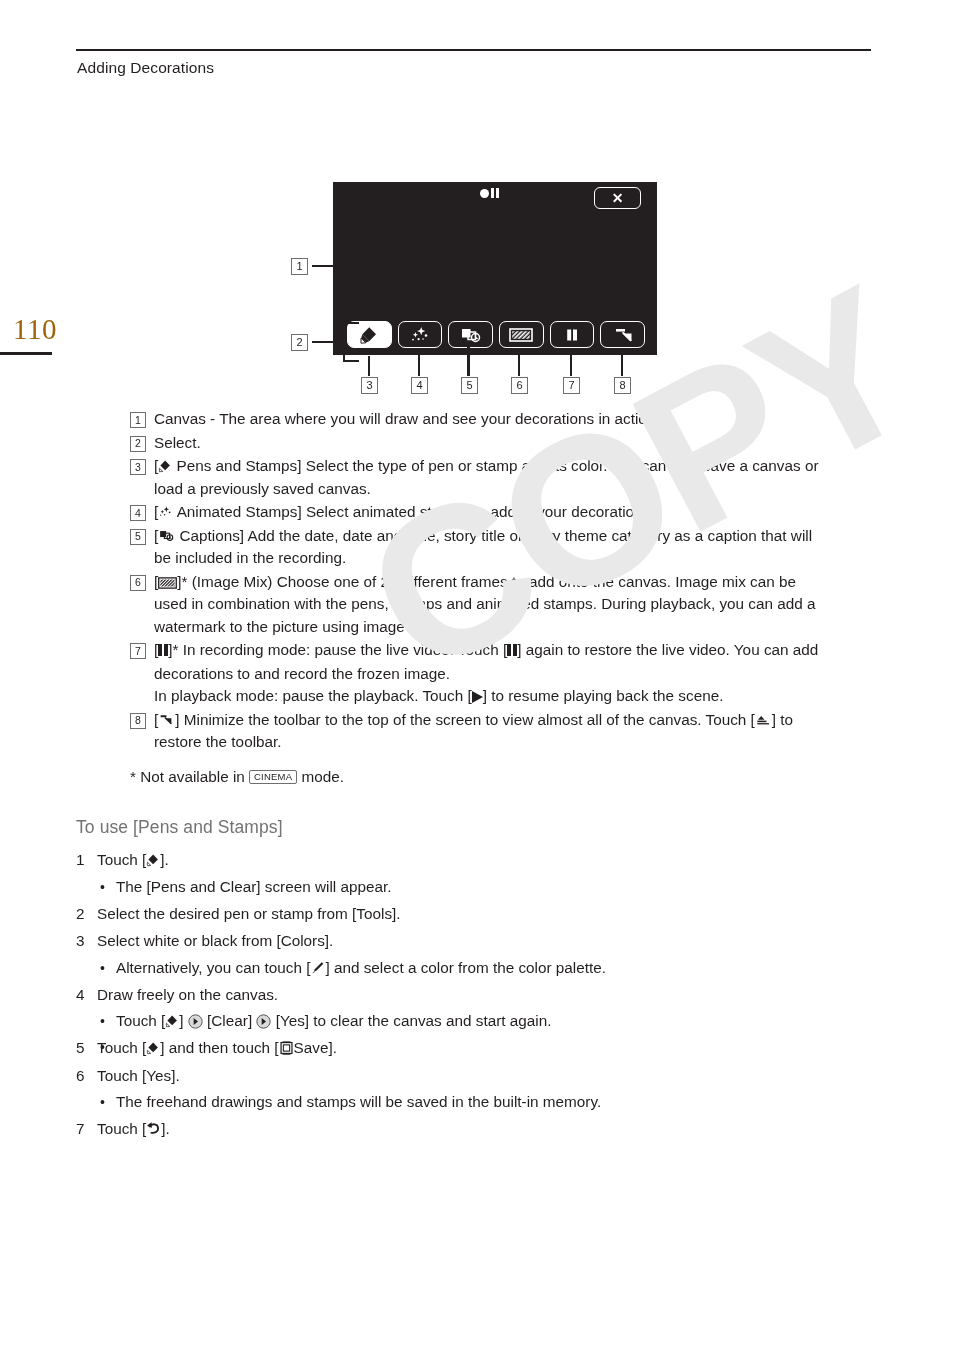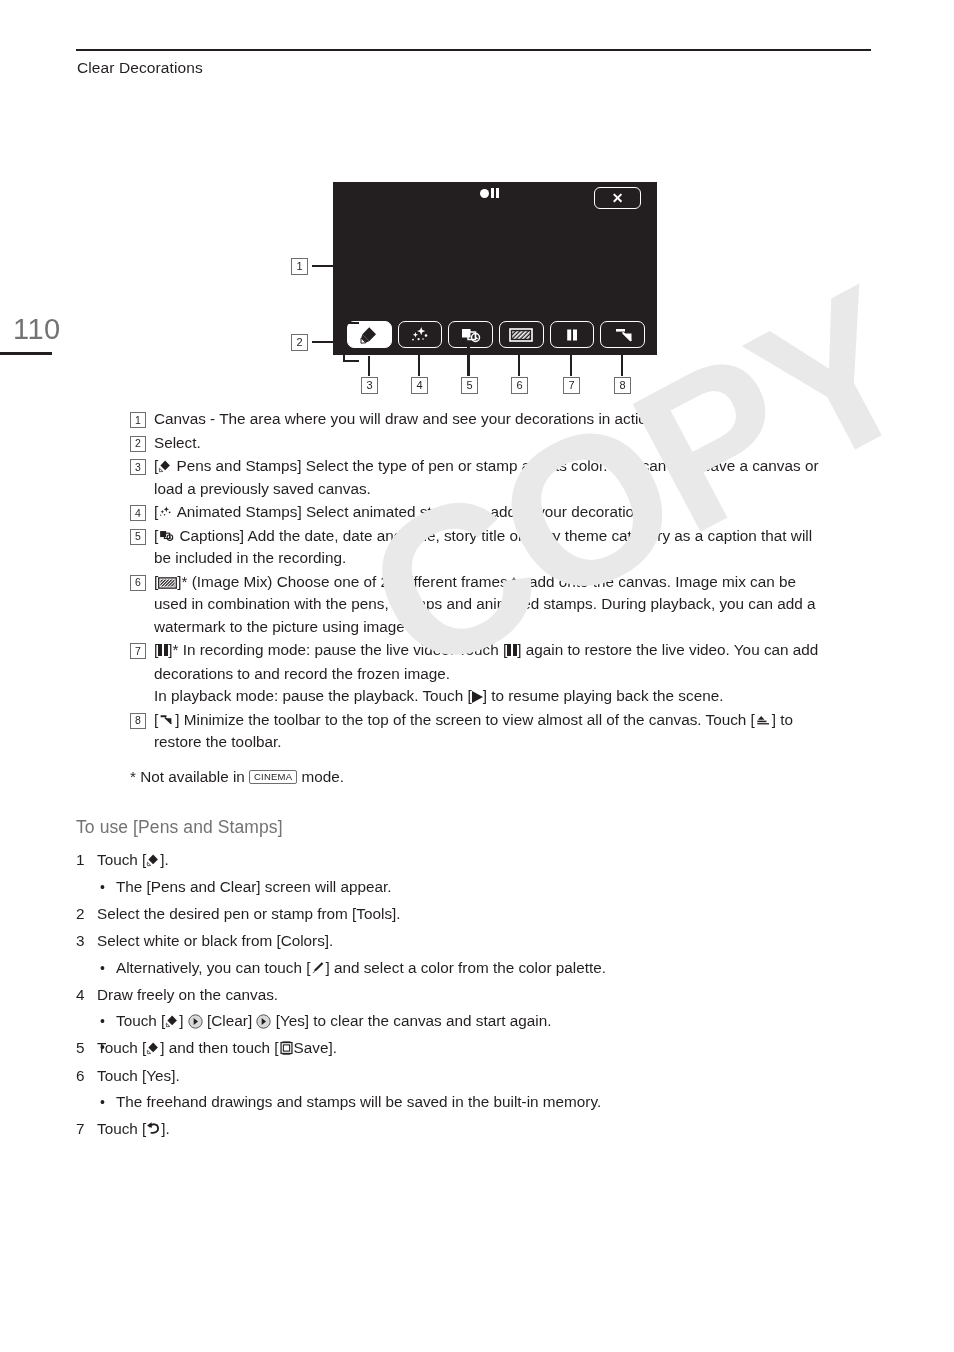--- a/index.html
+++ b/index.html
@@ -31,22 +31,23 @@
     top: 59px;
     font-size: 15.5px;
     letter-spacing: 0.1px;
     color: #231f20;
   }
   .page-number {
     position: absolute;
     left: 13px;
     top: 313px;
     font-size: 29px;
-    color: #737373;
+    color: #a16207;
     letter-spacing: 0.5px;
+    font-family: Liberation Serif, serif;
   }
   .page-rule {
     position: absolute;
     left: 0px;
     top: 352px;
     width: 52px;
     height: 3px;
     background: #231f20;
   }
 
@@ -290,21 +291,21 @@
   .ic-arrowcircle {
     display: inline-block;
     width: 15px; height: 15px;
     vertical-align: -3px;
   }
 </style>
 </head>
 <body>
 
 <div class="header-rule"></div>
-<div class="running-head">Clear Decorations</div>
+<div class="running-head">Adding Decorations</div>
 <div class="page-number">110</div>
 <div class="page-rule"></div>
 
 <div class="watermark">
   <div class="watermark-text">COPY</div>
 </div>
 
 <div class="figure">
 
   <div class="lcd">

